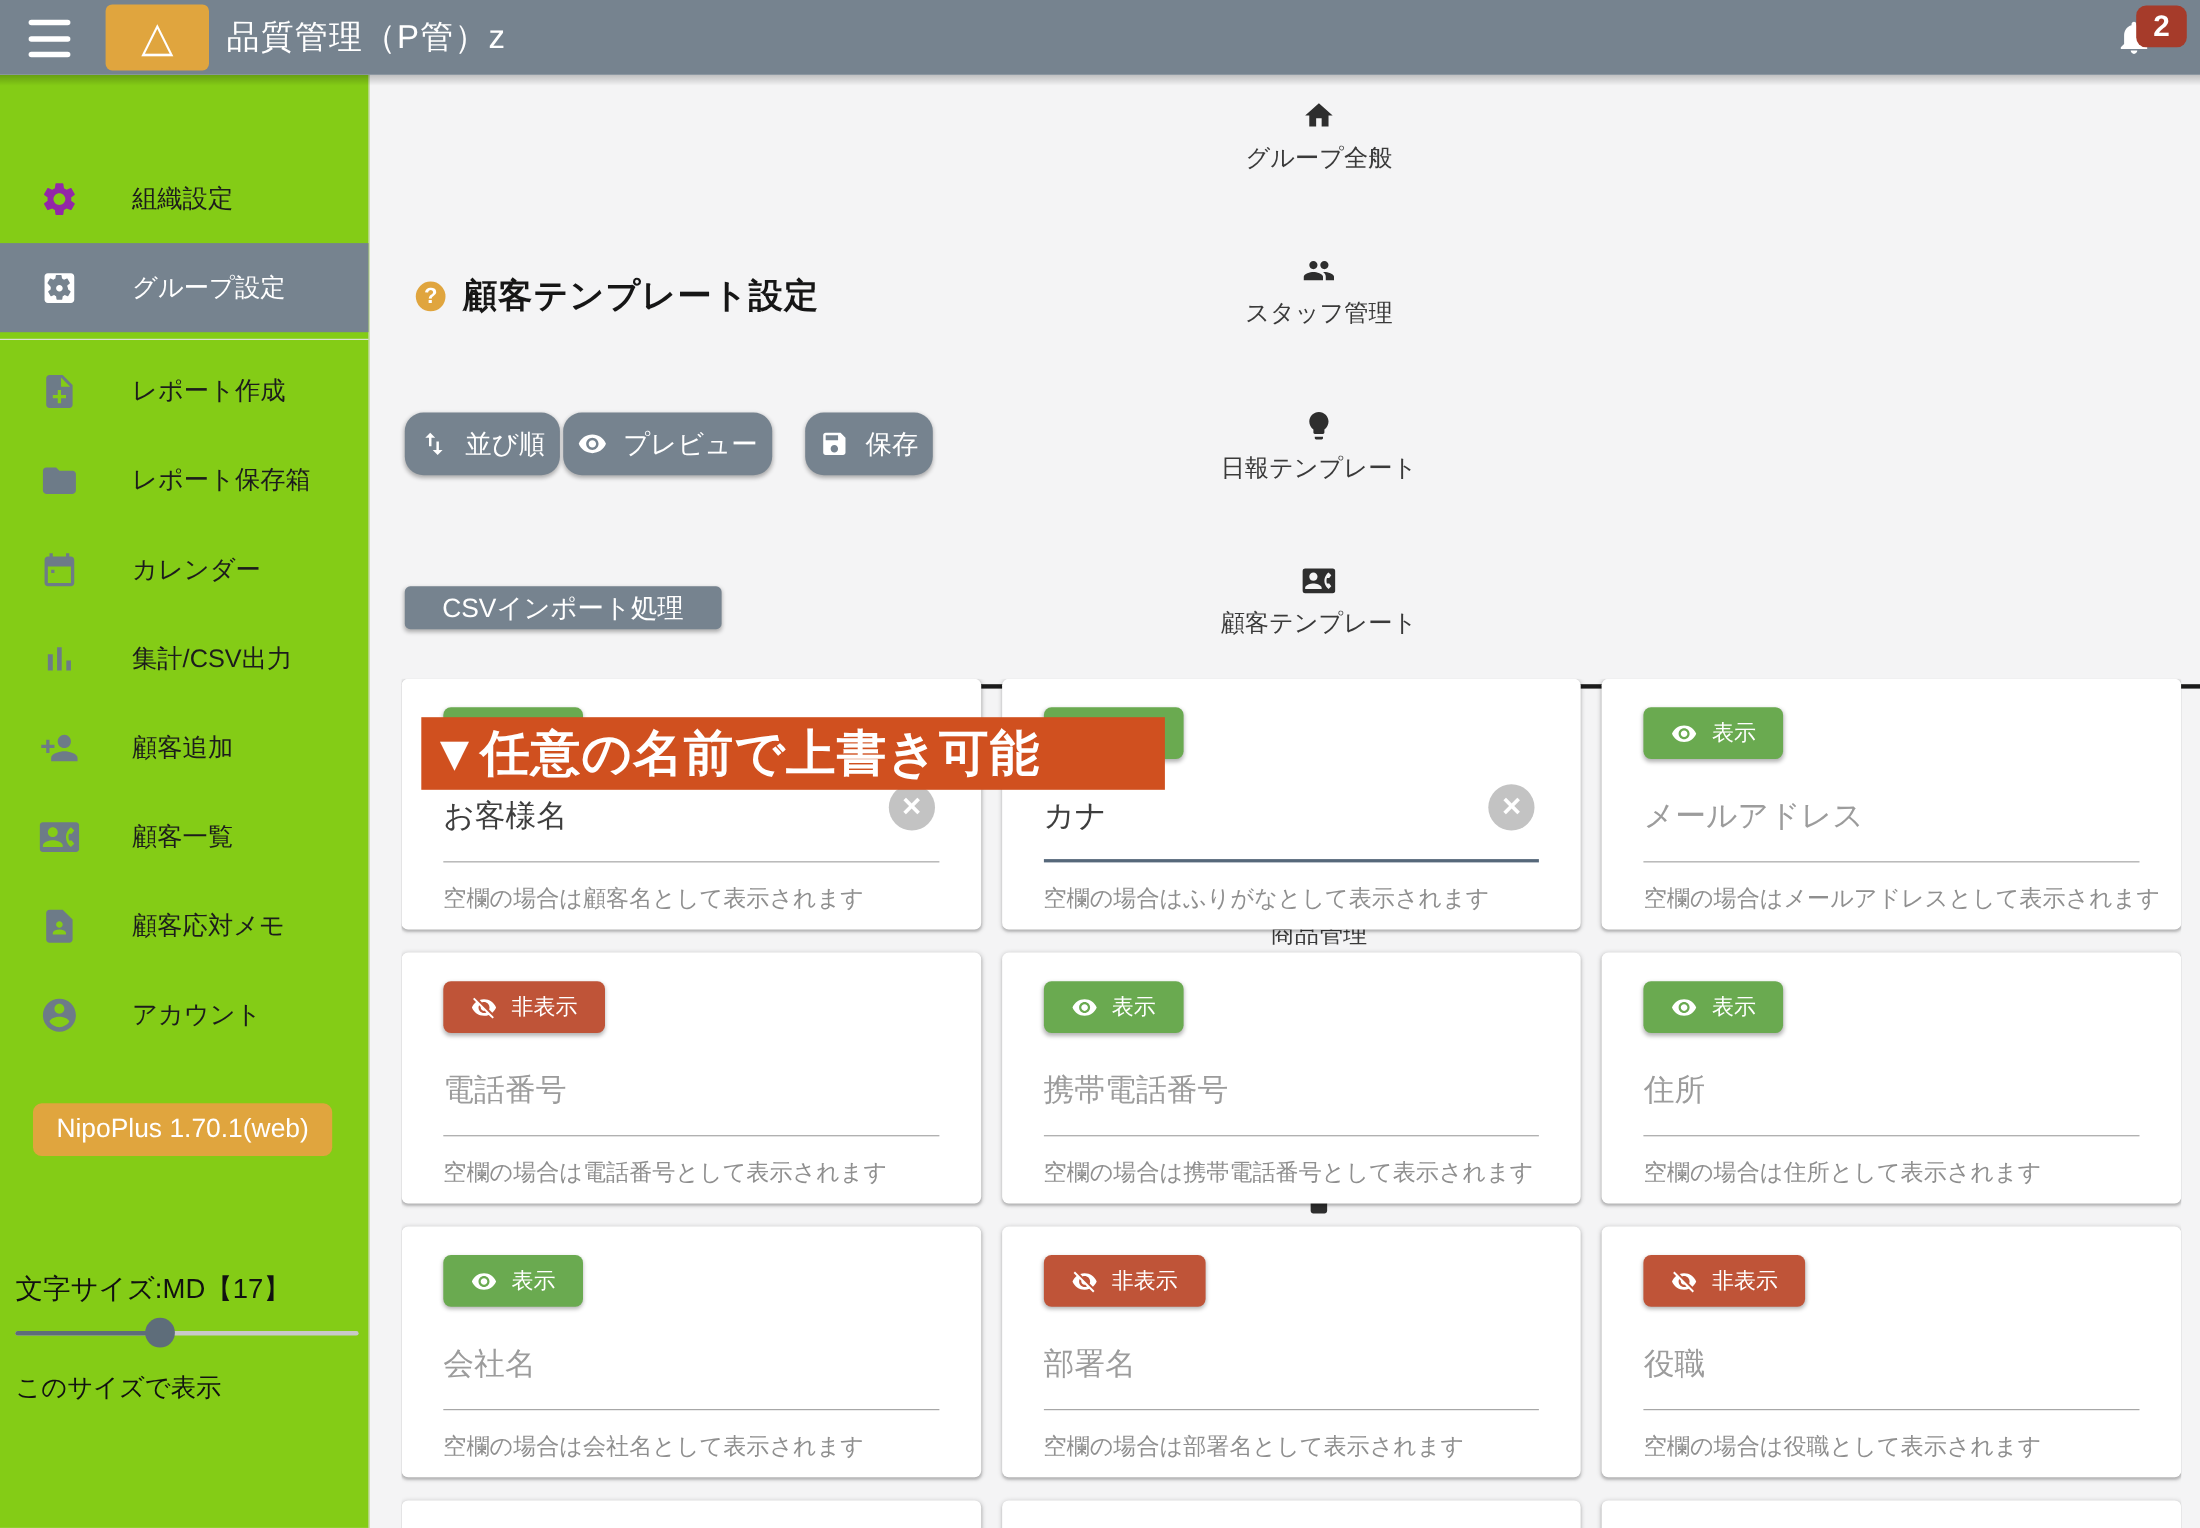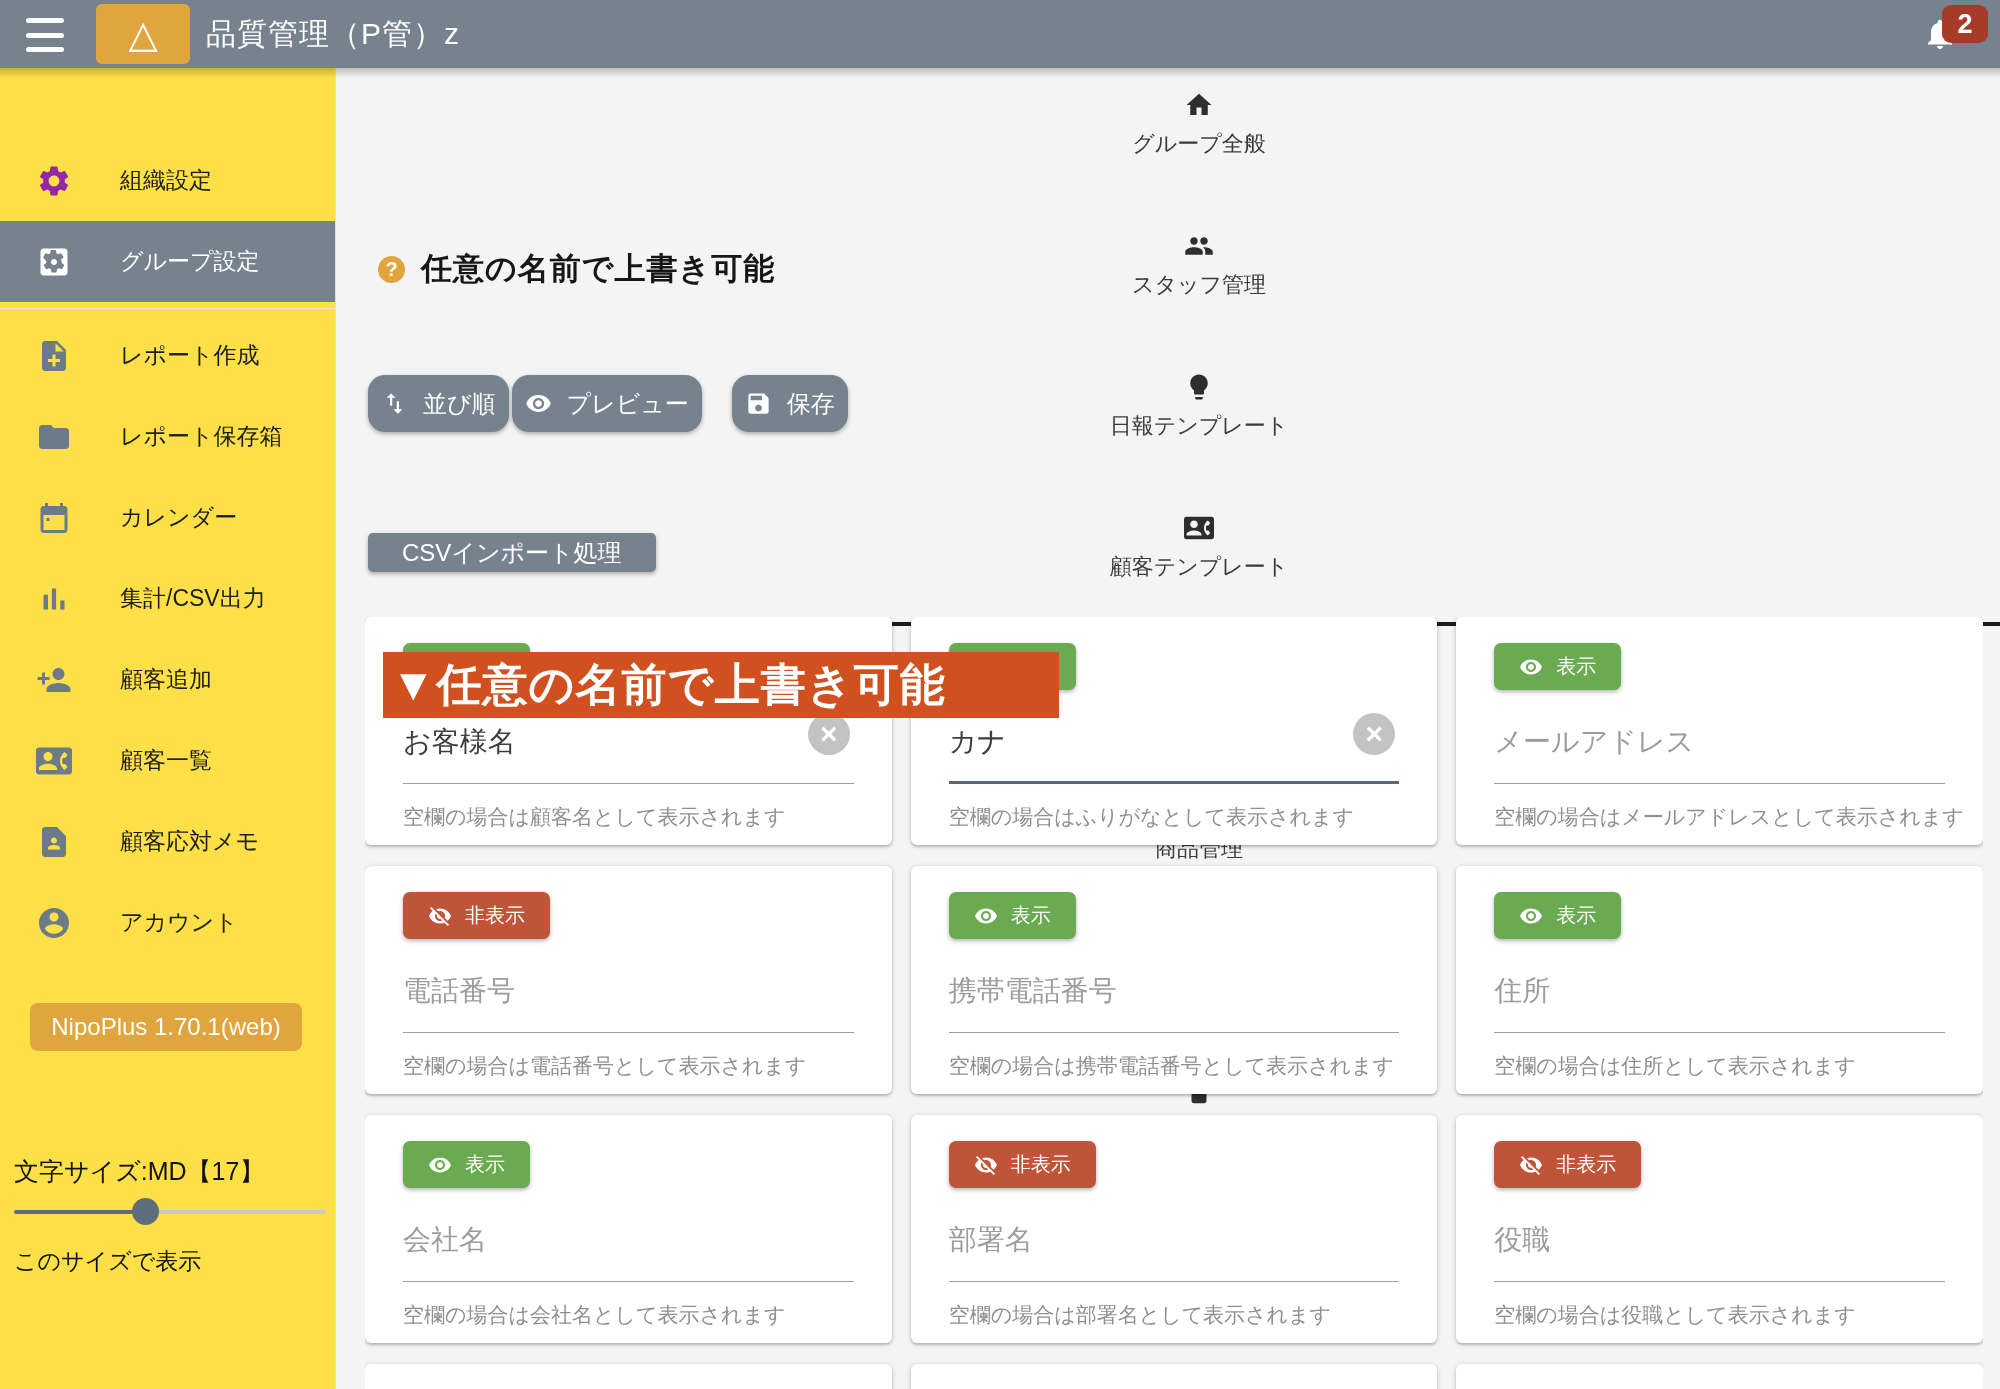--- a/index.html
+++ b/index.html
@@ -17,21 +17,21 @@
   .burger span{display:block;width:38px;height:5px;background:#fff;border-radius:3px;}
   .logo{position:absolute;left:96px;top:4px;width:94px;height:60px;background:var(--c-amber);border-radius:6px;display:flex;align-items:center;justify-content:center;}
   .logo .tri{color:#fff;font-size:38px;line-height:1;font-weight:bold;}
   .htitle{position:absolute;left:206px;top:0;height:68px;display:flex;align-items:center;color:#fff;font-size:30px;letter-spacing:1px;}
   .bell{position:absolute;right:42px;top:16px;width:36px;height:40px;}
   .bell svg{width:36px;height:36px;fill:#fff;}
   .nbadge{position:absolute;right:12px;top:5px;min-width:46px;height:38px;background:var(--c-badge);border-radius:9px;color:#fff;font-size:27px;font-weight:bold;display:flex;align-items:center;justify-content:center;}
   .topshadow{position:absolute;top:68px;left:0;width:2000px;height:10px;background:linear-gradient(rgba(0,0,0,.22),rgba(0,0,0,0));z-index:40;pointer-events:none;}
 
   
-  .sidebar{position:absolute;top:68px;left:0;width:336px;height:1321px;background:#fde047;border-right:1px solid #e0e0e0;}
+  .sidebar{position:absolute;top:68px;left:0;width:336px;height:1321px;background:#84cc16;border-right:1px solid #e0e0e0;}
   .snav{padding-top:72px;}
   .sitem{height:81px;display:flex;align-items:center;padding-left:36px;cursor:pointer;}
   .sitem .sicon{width:36px;height:36px;flex:0 0 36px;color:var(--c-icon);}
   .sitem .sicon svg{width:36px;height:36px;fill:currentColor;}
   .sitem .slabel{margin-left:48px;font-size:23px;color:#1c1c1c;}
   .sitem.selected{background:var(--c-header);}
   .sitem.selected .slabel{color:#fff;}
   .sitem.selected .sicon{color:#fff;}
   .sdivider{height:1px;background:#e4e4e4;margin:6px 0;}
   .version{position:absolute;left:30px;top:935px;width:272px;height:48px;background:var(--c-amber);border-radius:8px;color:#fff;font-size:24px;display:flex;align-items:center;justify-content:center;cursor:pointer;}
@@ -222,21 +222,21 @@
         <div class="tab">
           <svg class="ic " viewBox="0 0 24 24" fill-rule="evenodd">
             <path d="M6 19c0 1.1.9 2 2 2h8c1.1 0 2-.9 2-2V7H6v12zM19 4h-3.5l-1-1h-5l-1 1H5v2h14V4z"></path>
           </svg>
           <span class="tlabel">レポート一括削除</span>
         </div>
       </div>
 
     <div class="sechead">
       <div class="helpdot">?</div>
-      <div class="sectitle">任意の名前で上書き可能</div>
+      <div class="sectitle">顧客テンプレート設定</div>
     </div>
 
     <div class="toolbar" id="toolbar">
         <button class="tbtn">
           <svg class="ic " viewBox="0 0 24 24" fill-rule="evenodd">
             <path d="M16 17.01V10h-2v7.01h-3L15 21l4-3.99h-3zM9 3L5 6.99h3V14h2V6.99h3L9 3z"></path>
           </svg>
           <span>並び順</span>
         </button>
         <button class="tbtn">

